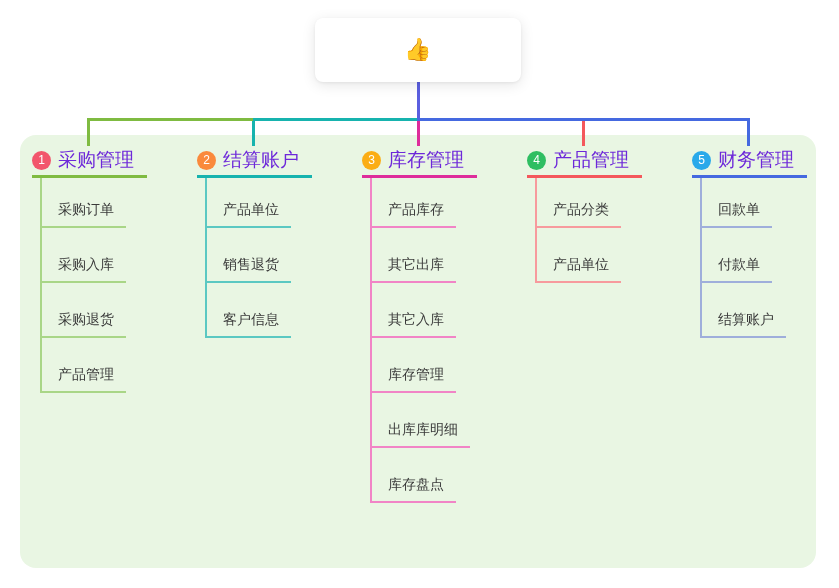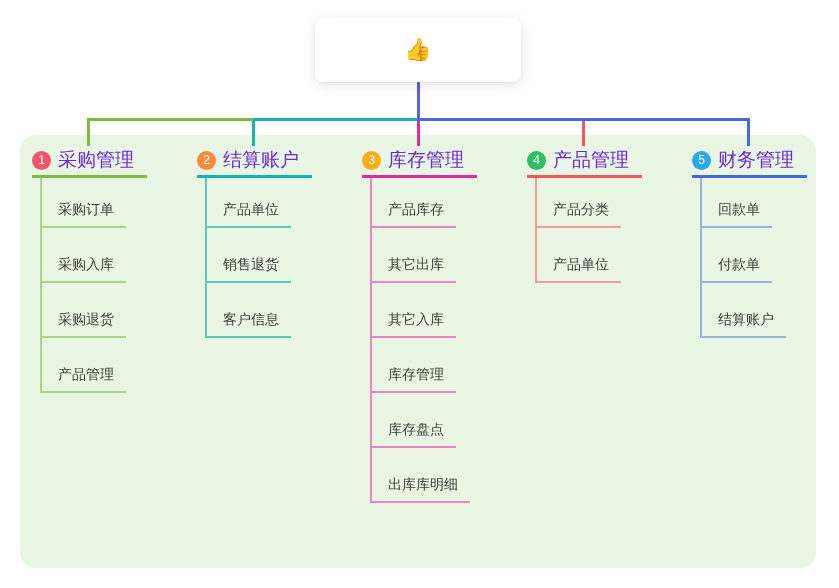--- a/index.html
+++ b/index.html
@@ -139,24 +139,24 @@
       <li class="child">
         <span>其它出库</span>
       </li>
       <li class="child">
         <span>其它入库</span>
       </li>
       <li class="child">
         <span>库存管理</span>
       </li>
       <li class="child">
-        <span>库存盘点</span>
+        <span>出库库明细</span>
       </li>
       <li class="child">
-        <span>出库库明细</span>
+        <span>库存盘点</span>
       </li>
     </ul>
 </section>
 
 <section class="branch b3">
   <div class="branch-title">
     <span class="badge">4</span>
     <span class="branch-label">产品管理</span>
   </div>
   <ul class="children">

